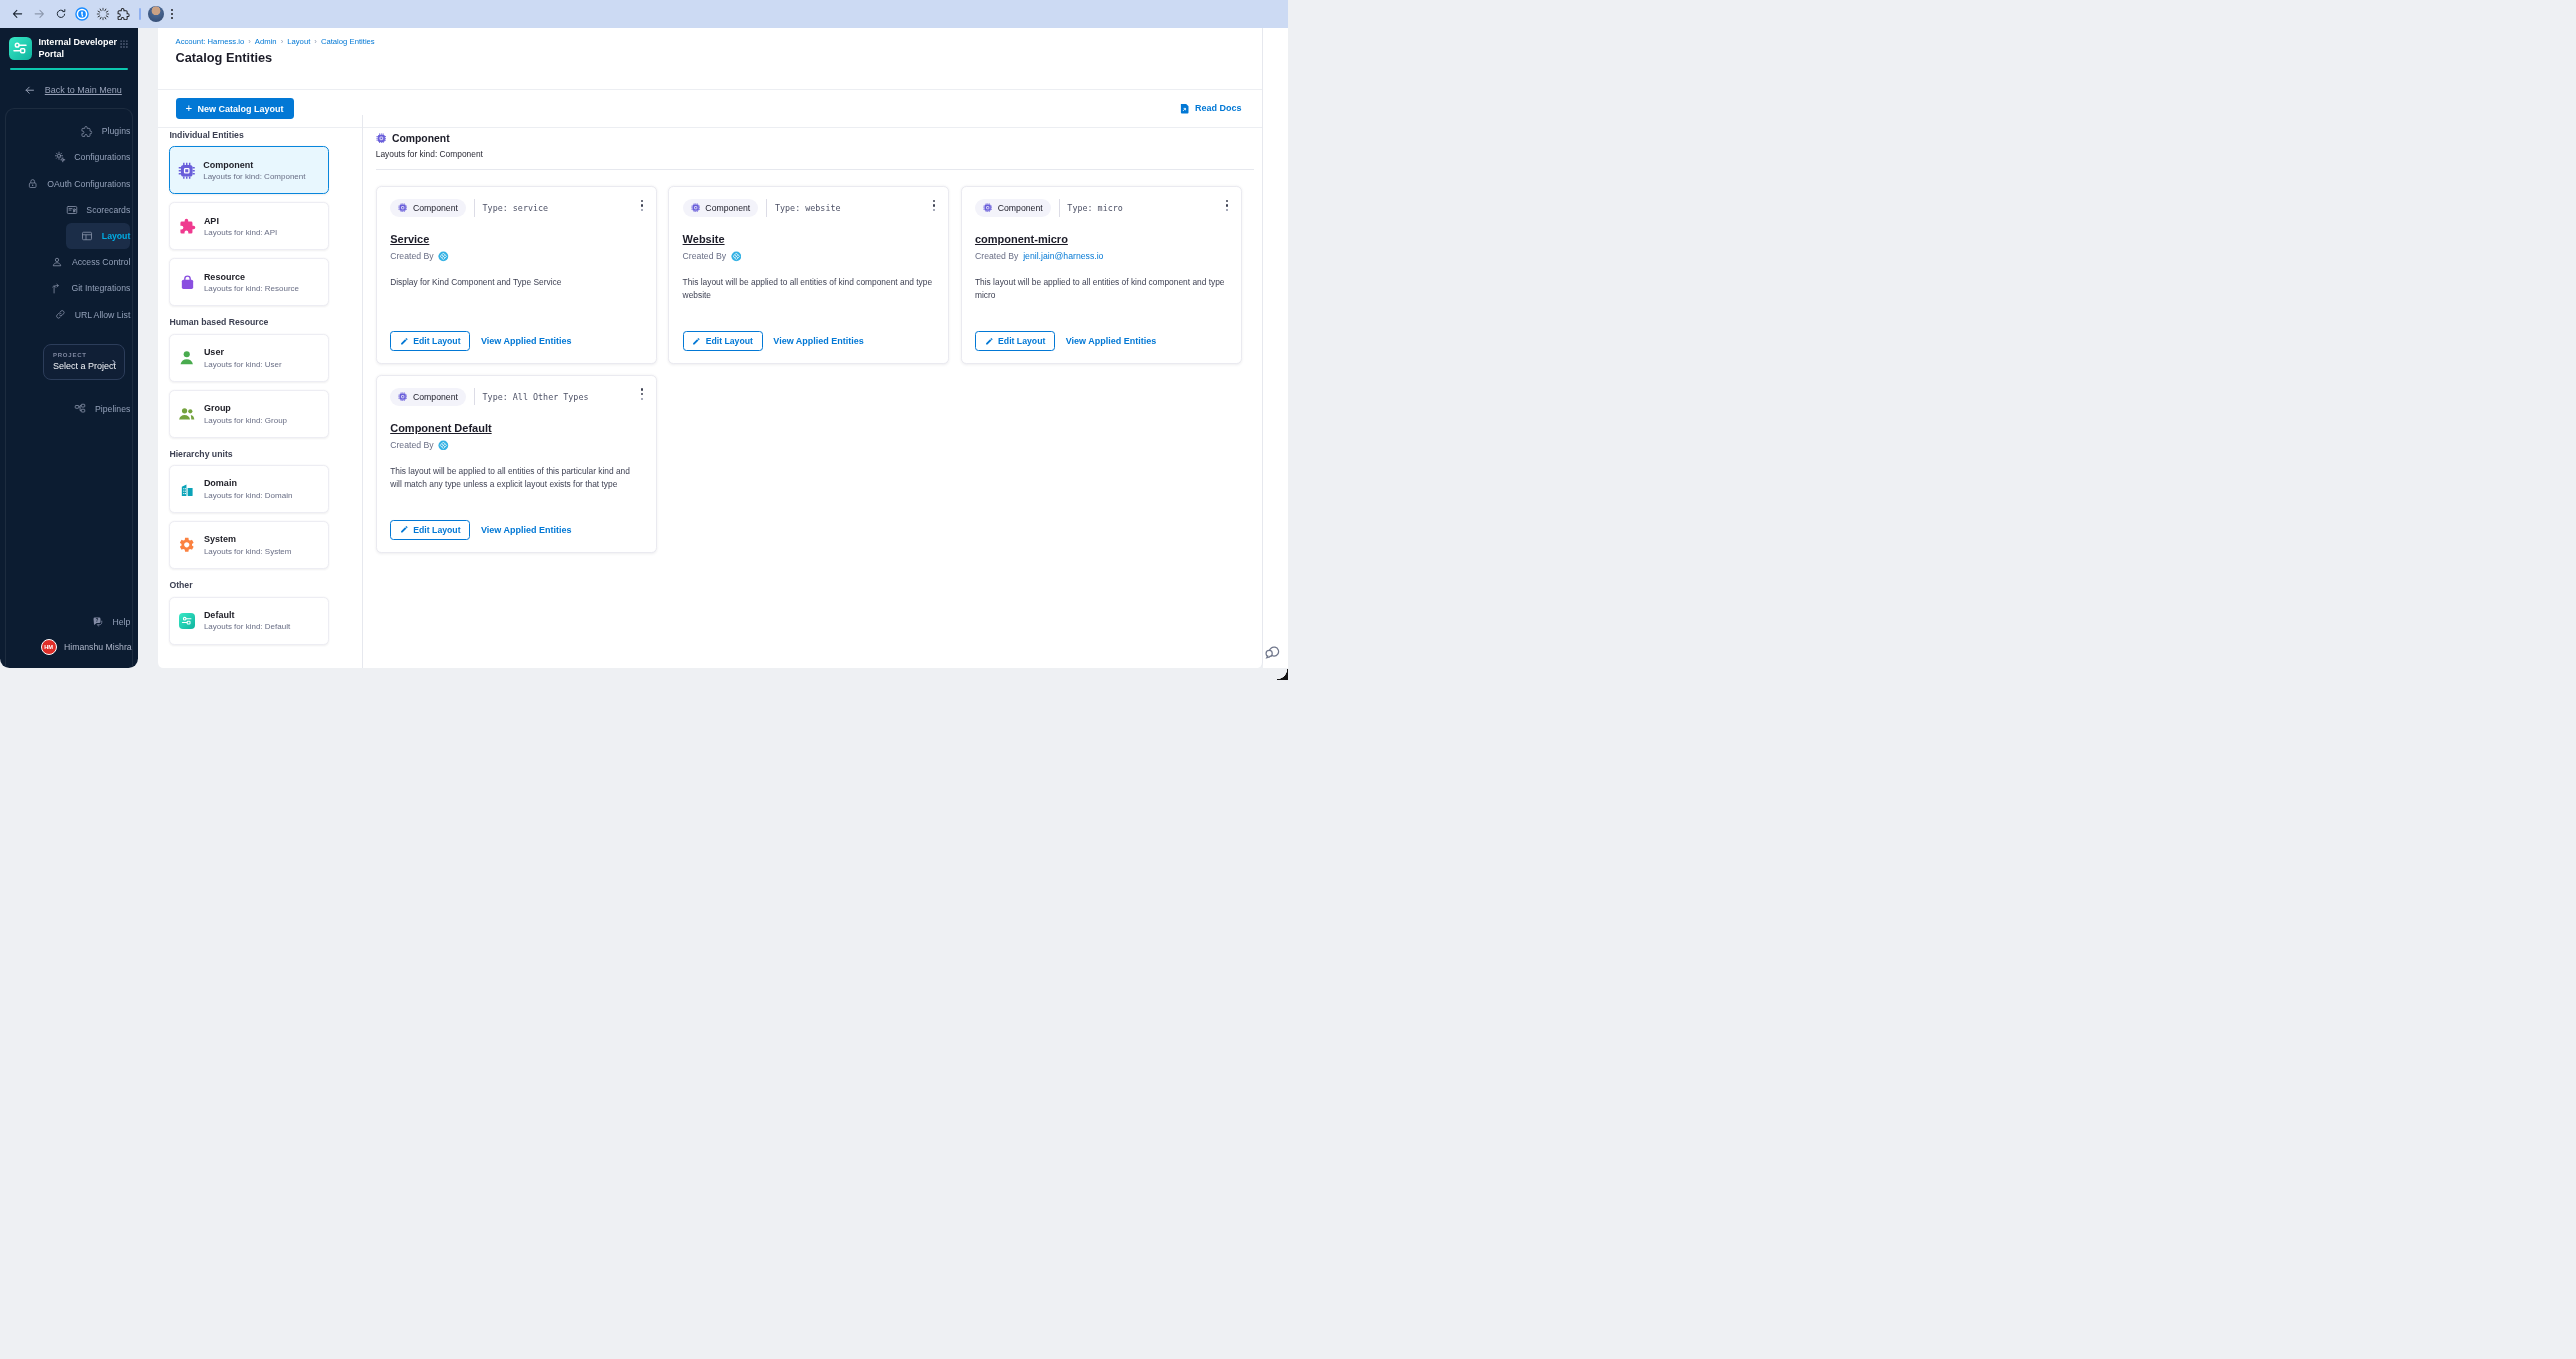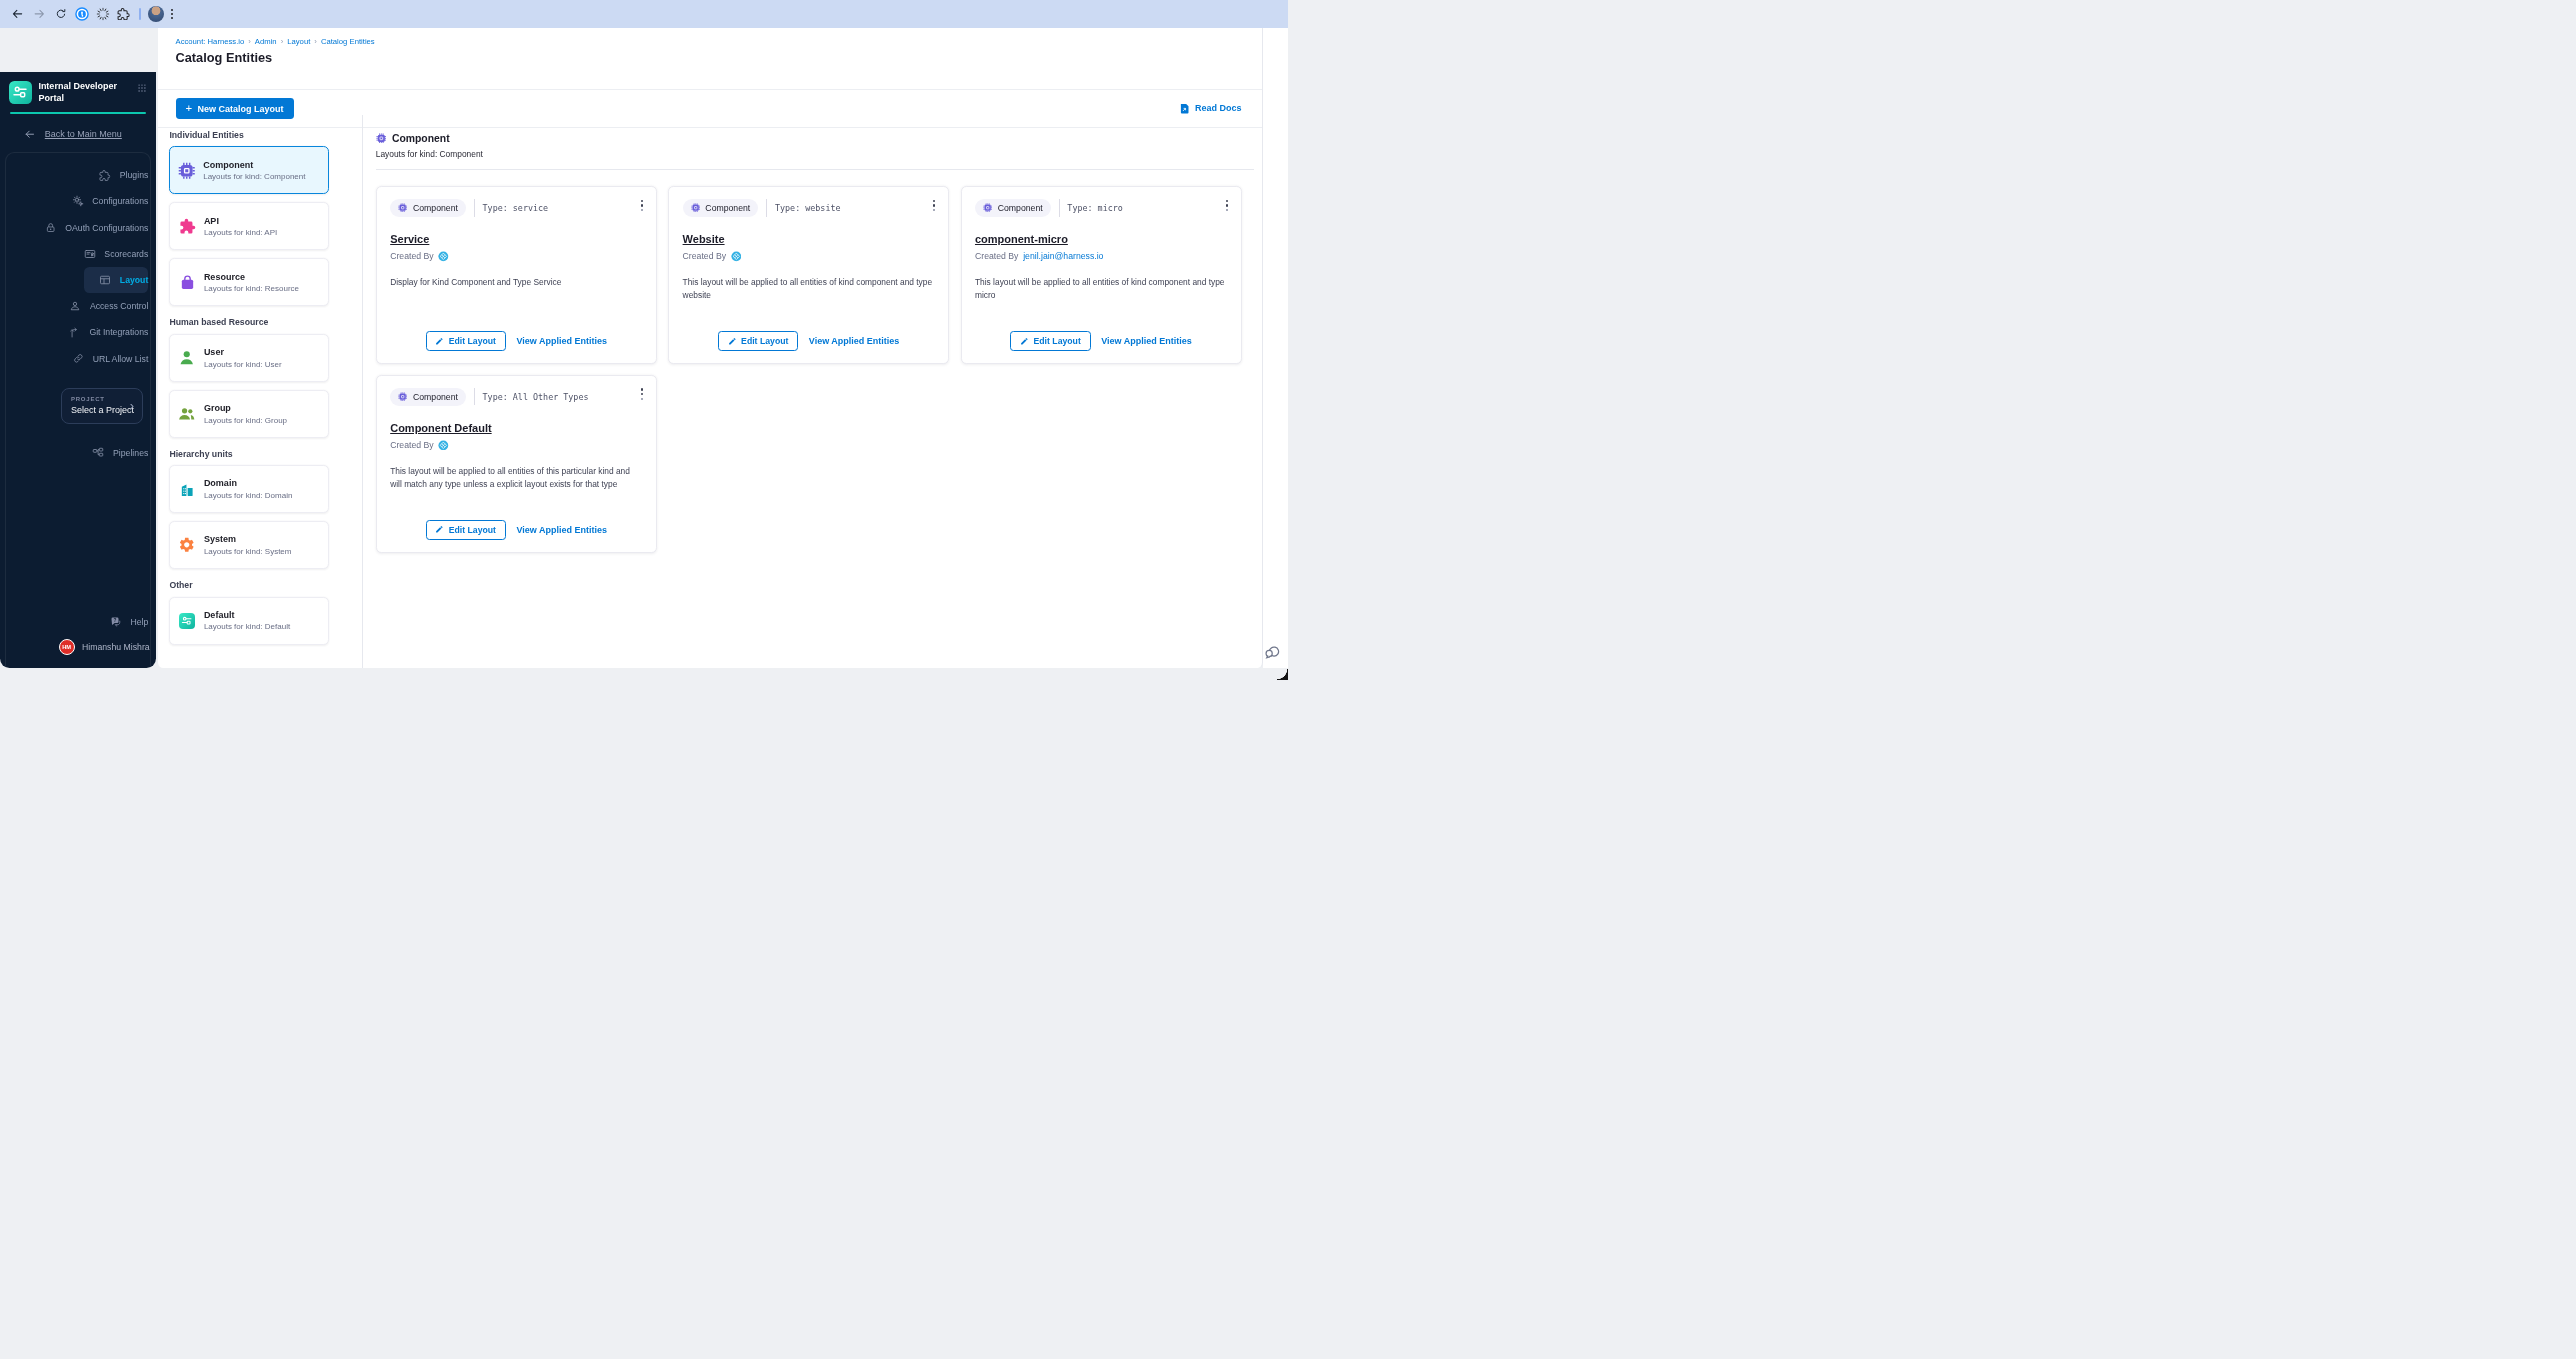--- a/index.html
+++ b/index.html
@@ -32,23 +32,23 @@
   .chrome-sep { width:2px; height:12.8px; background:#8fb0f0; border-radius:1.3px; margin:0 3.4px; flex:0 0 auto; }
   .avatar-photo {
     width:16px; height:16px; border-radius:50%; flex:0 0 auto; cursor:pointer;
     background: radial-gradient(circle at 50% 30%, #caa184 0 30%, #47648f 34%, #3a547d 70%, #2f4568 100%), #dfe3ea;
   }
   .kebab-v { display:flex; flex-direction:column; gap:1.7px; cursor:pointer; padding:4px; }
   .kebab-v i { width:2.1px; height:2.1px; border-radius:50%; background:#202124; }
 
   
   .sidebar {
-    position:absolute; left:0; top:28px; width:156px; bottom:12px;
+    position:absolute; left:0; top:28px; width:138px; bottom:12px;
     background:#0c1c31; border-radius:0 0 9.4px 9.4px;
-    display:flex; flex-direction:column; color:#93a0b8; z-index:2;margin-top:44px;
+    display:flex; flex-direction:column; color:#93a0b8; z-index:2;
   }
   .logo-row { display:flex; padding:8.7px 8.7px 0 8.7px; }
   .logo-box { width:23px; height:23px; border-radius:5.4px; background:linear-gradient(135deg,#38e9c6,#0fb39e); display:flex; align-items:center; justify-content:center; flex:0 0 auto; }
   .app-title { flex:1; margin-left:6.7px; color:#fff; font-size:9px; font-weight:bold; line-height:1.25; padding-top:0.7px; }
   .grid9 { margin-top:2px; color:#7f8aa5; cursor:pointer; }
   .teal-rule { height:2px; background:#0cc7ae; margin:8px 10px 0 10px; border-radius:1.3px; }
   .back-row { margin-top:14.8px; padding-left:24px; display:flex; align-items:center; gap:9.4px; font-size:9px; color:#98a2b8; cursor:pointer;text-decoration:underline; }
   .menu-panel {
     margin:12px 5.4px 0 5.4px; flex:1; display:flex; flex-direction:column;
     border:0.7px solid rgba(255,255,255,.07); border-bottom:none; border-radius:9.4px 9.4px 0 0; padding-top:9.4px; min-height:0;align-items:flex-end;
@@ -121,21 +121,21 @@
   .tag-pill { display:flex; align-items:center; gap:5.4px; background:#f3f3fa; border-radius:9.4px; height:18px; padding:0 8px; font-size:8.7px; color:#1c1c28; }
   .tag-divider { width:0.7px; height:17.5px; background:#dcdce6; }
   .type-text { font-family:"DejaVu Sans Mono", monospace; font-size:8.4px; color:#4d5166; }
   .card-kebab { position:absolute; top:9.4px; right:9.4px; display:flex; flex-direction:column; gap:2.3px; padding:3.4px; cursor:pointer; }
   .card-kebab i { width:2.3px; height:2.3px; border-radius:50%; background:#3d4152; }
   .card-kebab i:last-child { background:#8a8fa3; }
   .card-title { margin-top:16px; font-size:11px; font-weight:bold; color:#1c1c28;text-decoration:underline; }
   .created-row { margin-top:6px; display:flex; align-items:center; gap:4.7px; font-size:8.7px; color:#696e85; }
   .creator-link { color:#0278d5; cursor:pointer; }
   .card-desc { margin-top:14.8px; font-size:8.4px; color:#3f4254; line-height:1.55; padding-right:2.7px; }
-  .card-actions { margin-top:auto; display:flex; align-items:center; gap:10.7px;justify-content:center; }
+  .card-actions { margin-top:auto; display:flex; align-items:center; gap:10.7px; }
   .edit-btn {
     display:flex; align-items:center; gap:4.7px; height:19.5px; padding:0 8.7px; background:#fff;
     border:0.7px solid #0278d5; border-radius:3.4px; color:#0278d5; font-size:8.7px; font-weight:600; cursor:pointer; font-family:inherit;
   }
   .view-link { color:#0278d5; font-size:9px; font-weight:600; cursor:pointer; }
 
   .chat-fab { position:absolute; right:4.7px; bottom:19px; cursor:pointer; z-index:3; }
   .win-corner { position:absolute; right:0; bottom:0; width:10.7px; height:10.7px; z-index:5;
     background: radial-gradient(circle 10.7px at 0 0, rgba(0,0,0,0) 10px, #141414 10.4px); }
 </style>

